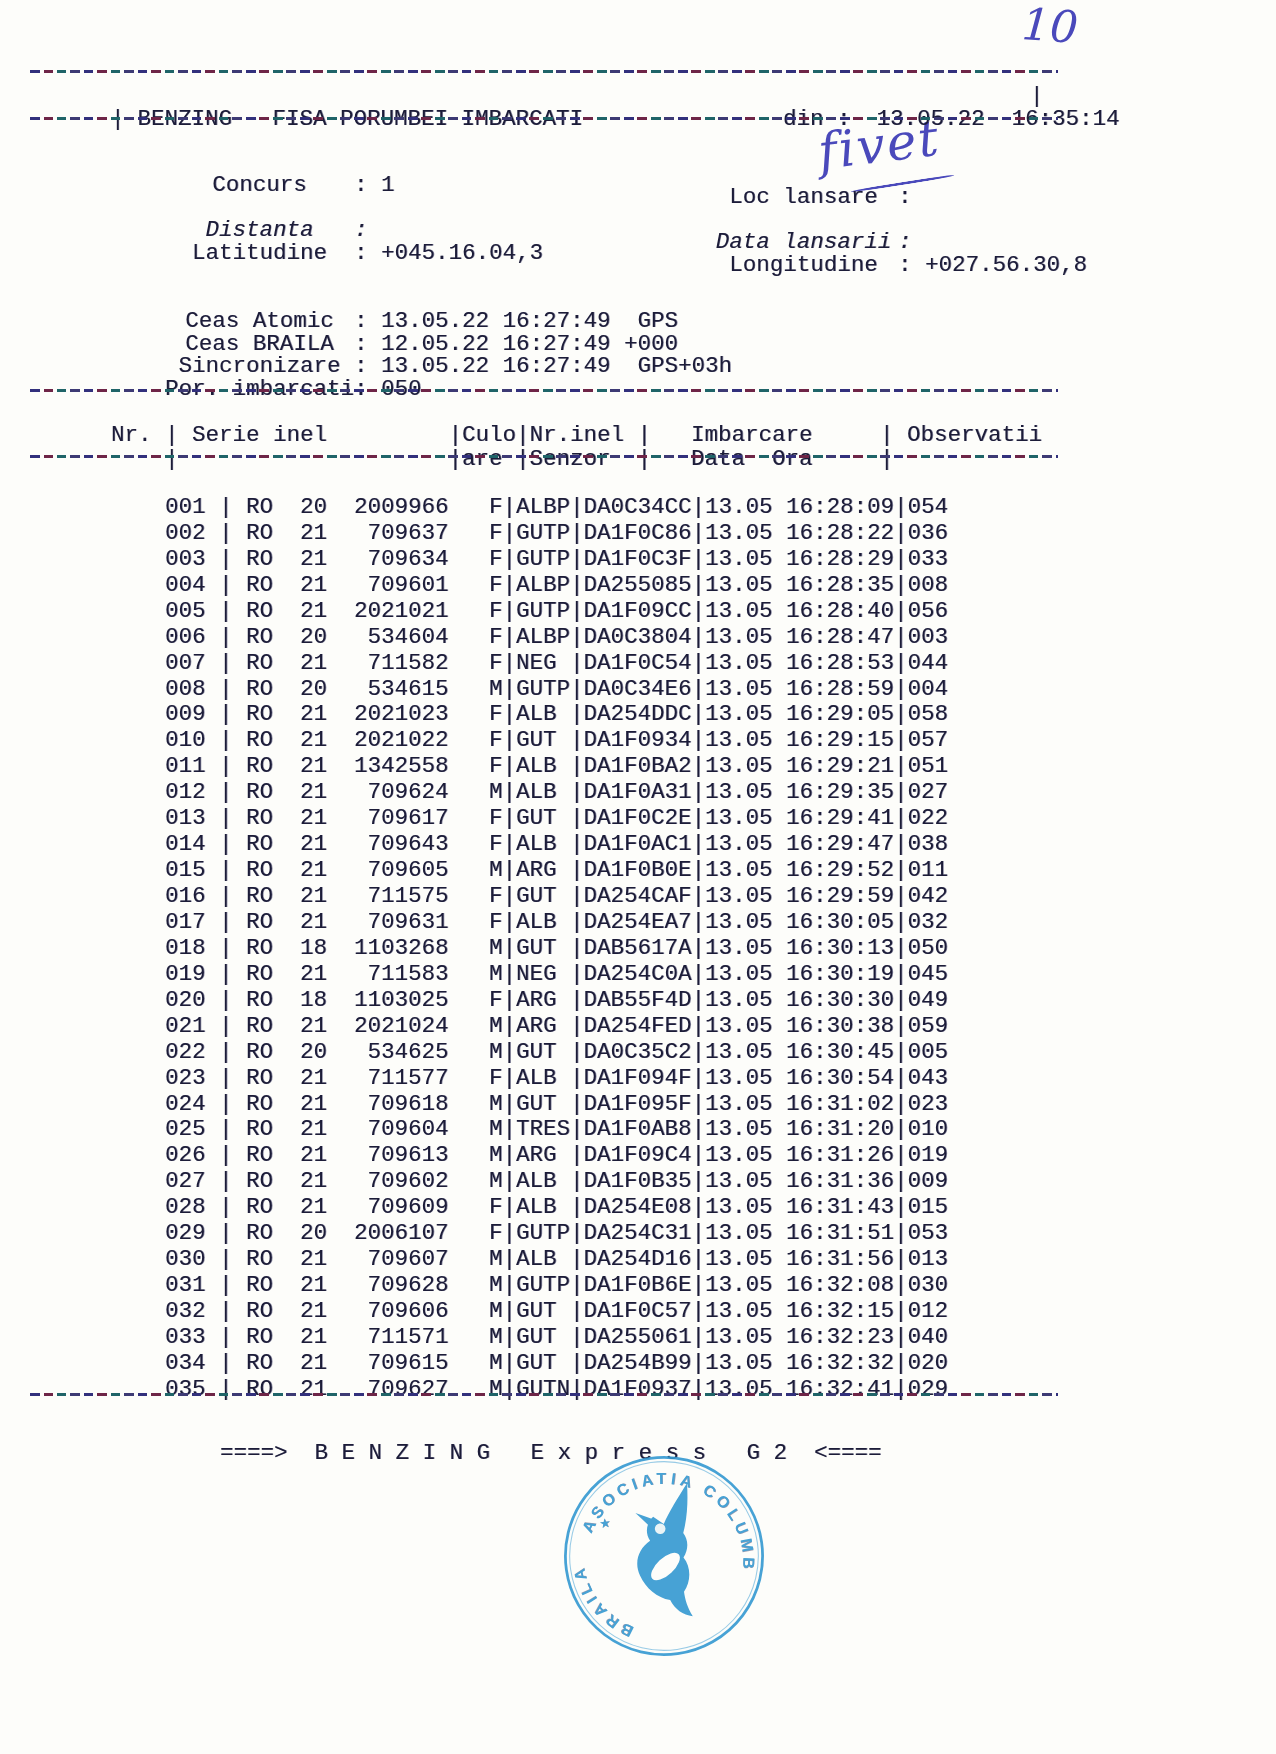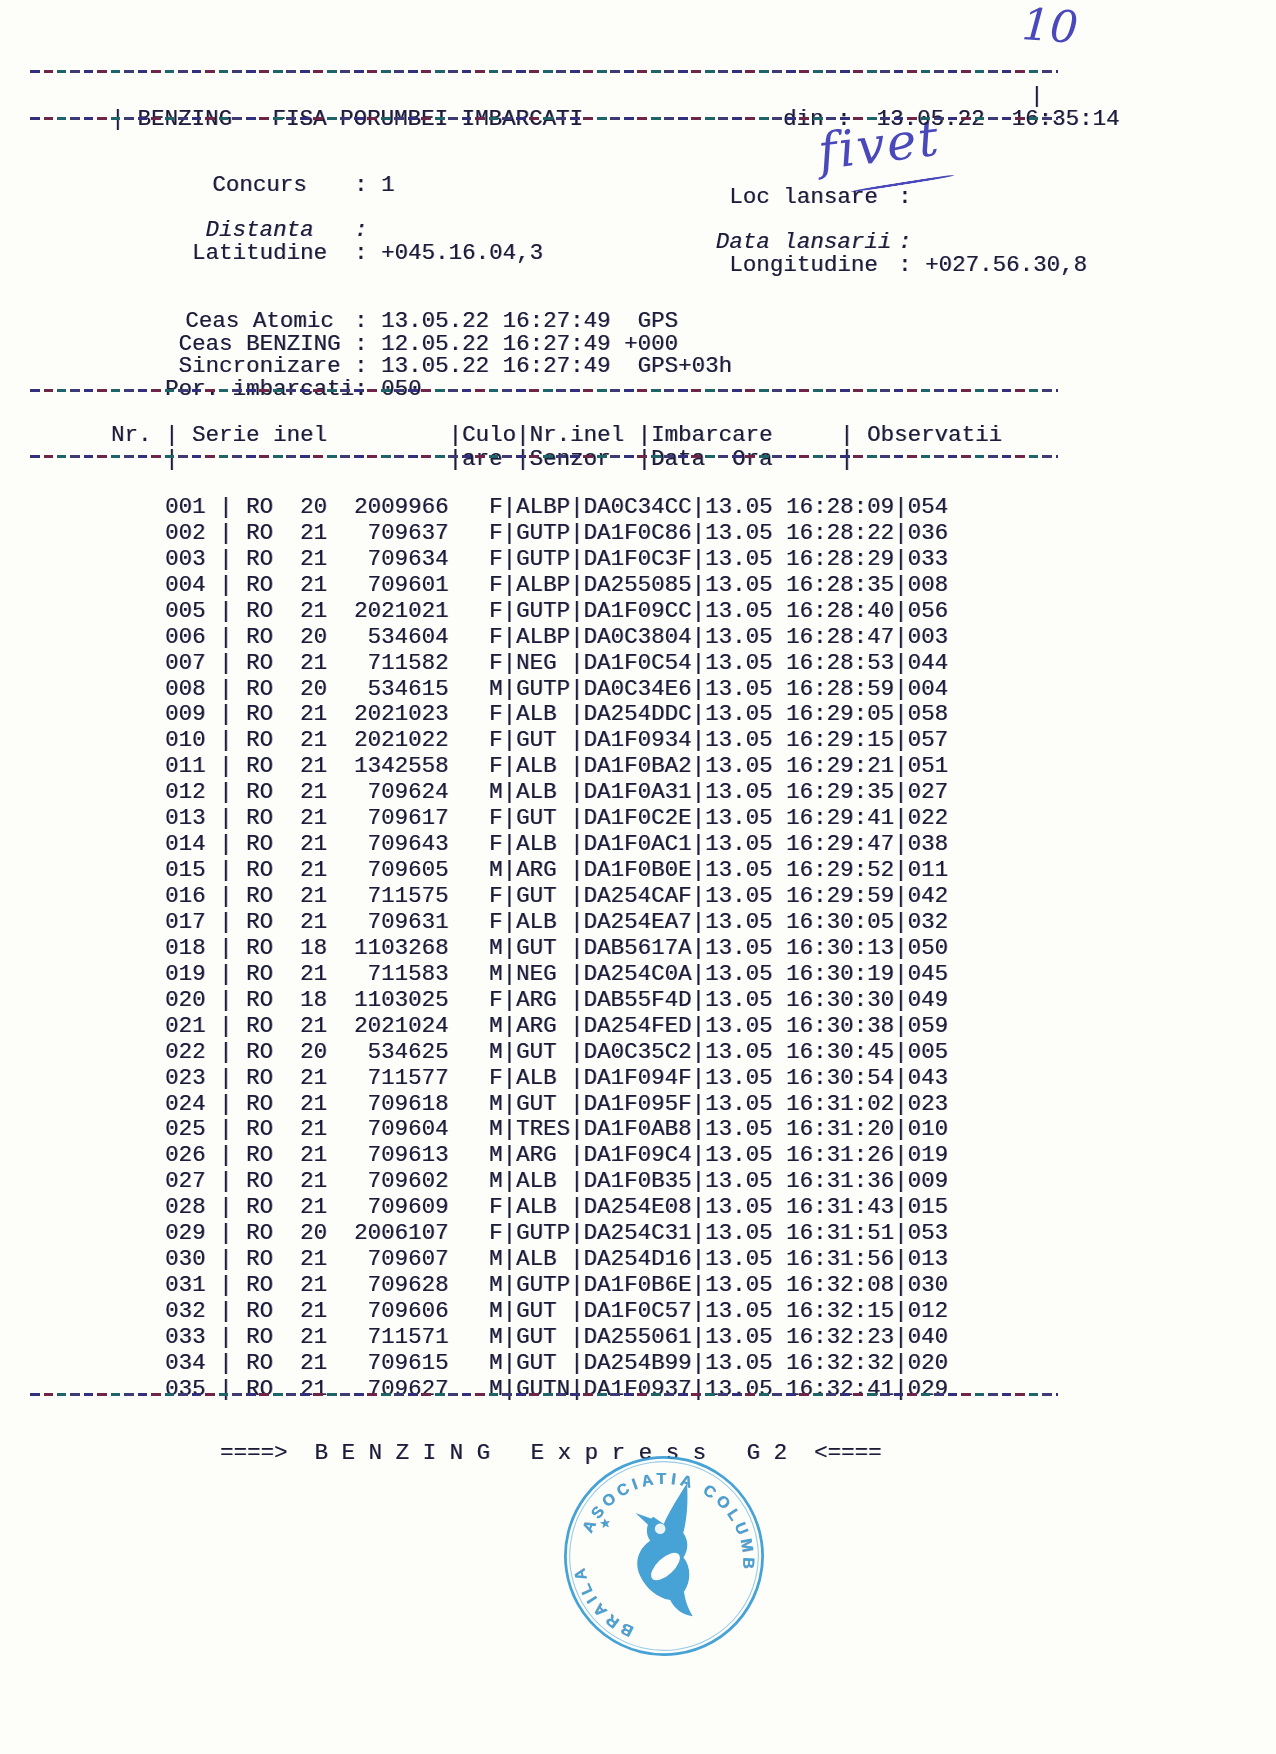--- a/index.html
+++ b/index.html
@@ -47,21 +47,21 @@
   .rcol { position: absolute; left: 517px; top: 12px; white-space: pre; }
 
   
   .thead1 { top: 401px; } .thead2 { top: 425px; }
   .tbody { position: absolute; top: 469px; left: 0; width: 1030px; }
   .trow { white-space: pre; line-height: 25.95px; height: 25.95px; }
   .thead1, .thead2 { white-space: pre; }
   .c { display: inline-block; white-space: pre; }
   .w1 { width: 1ch; } .w2 { width: 2ch; } .w3 { width: 3ch; }
   .w4 { width: 4ch; } .w5 { width: 5ch; text-align: center; } .w7 { width: 7ch; }
-  .w8 { width: 8ch; } .w14 { width: 14ch; } .w20 { width: 20ch; }
+  .w8 { width: 8ch; } .w14 { width: 14ch; margin-left: 40px; } .w20 { width: 20ch; }
   .ra { text-align: right; }
   .pl1 { padding-left: 1ch; }
   .pipe { display: inline-block; width: 1ch; }
 
   
   .footer-line { top: 1440px; padding-left: 190px; line-height: 26px; }
 
   
   .hw {
     position: absolute;
@@ -128,21 +128,21 @@
         </div>
       </div>
 
     <div class="clock">
 
         <div class="clock-line">
           <span class="lab">Ceas Atomic</span><span>:</span><span class="val">13.05.22 16:27:49  GPS</span>
         </div>
 
         <div class="clock-line">
-          <span class="lab">Ceas BENZING</span><span>:</span><span class="val">12.05.22 16:27:49 +000</span>
+          <span class="lab">Ceas BRAILA</span><span>:</span><span class="val">12.05.22 16:27:49 +000</span>
         </div>
 
         <div class="clock-line">
           <span class="lab">Sincronizare</span><span>:</span><span class="val">13.05.22 16:27:49  GPS+03h</span>
         </div>
 
         <div class="clock-line">
           <span class="lab">Por. imbarcati</span><span>:</span><span class="val">050</span>
         </div>
       </div>

